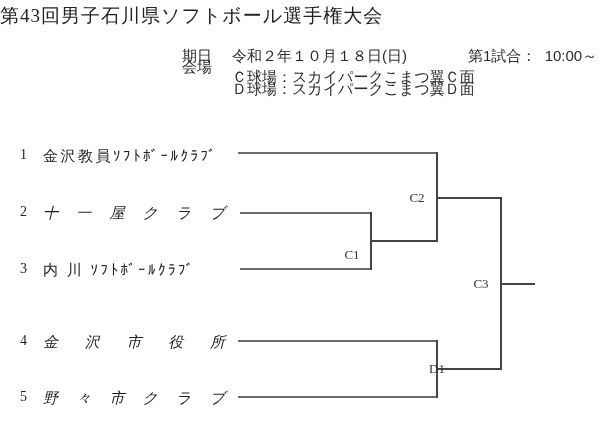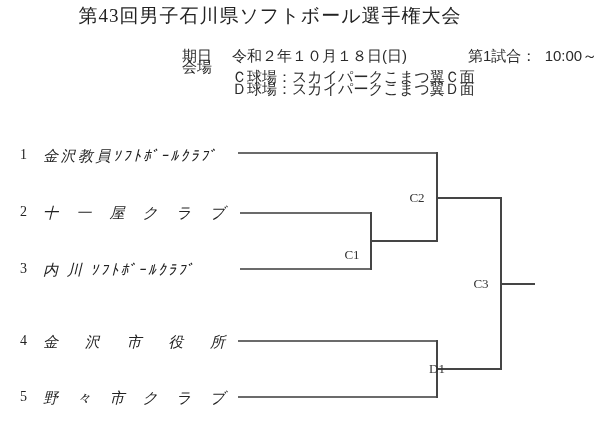--- a/index.html
+++ b/index.html
@@ -6,21 +6,20 @@
   .page{
     position:relative;
     width:600px;height:429px;
     background:#ffffff;
     overflow:hidden;
     font-family:"Liberation Serif", serif;
     color:#1d1d1d;
   }
   .title{
     position:absolute;left:0;top:3px;width:540px;
-    text-align:center;
     font-size:19px;
     letter-spacing:1px;
     color:#222;
   }
   .info span{
     position:absolute;
     font-family:"Liberation Sans", sans-serif;
     font-size:15px;
     white-space:pre;
     color:#2a2a2a;
@@ -32,21 +31,21 @@
   }
   .tname{
     position:absolute;left:43px;top:0;width:182px;
     font-size:15px;white-space:pre;color:#222;
   }
   .tname.just{
     text-align:justify;
     text-align-last:justify;
     font-style:italic;
   }
-  .tname.ls{letter-spacing:2.5px;font-style:italic;}
+  .tname.ls{letter-spacing:2.5px;}
   .hline{position:absolute;height:2px;background:#6b6b6b;}
   .cline{position:absolute;height:2px;background:#454545;}
   .vline{position:absolute;width:2px;background:#454545;}
   .mlabel{
     position:absolute;width:28px;height:15px;
     font-size:13px;text-align:center;
     color:#333;
     font-family:"Liberation Serif", serif;
   }
 </style>

